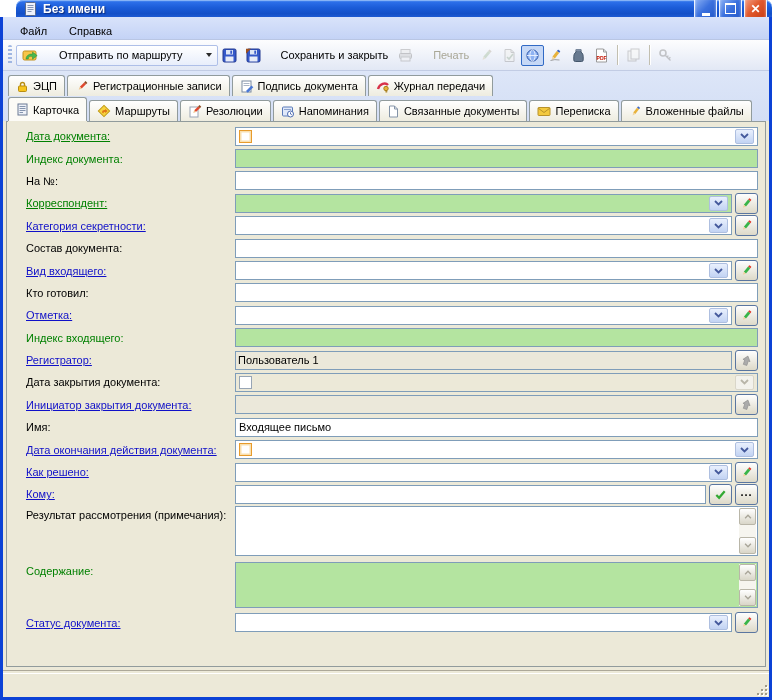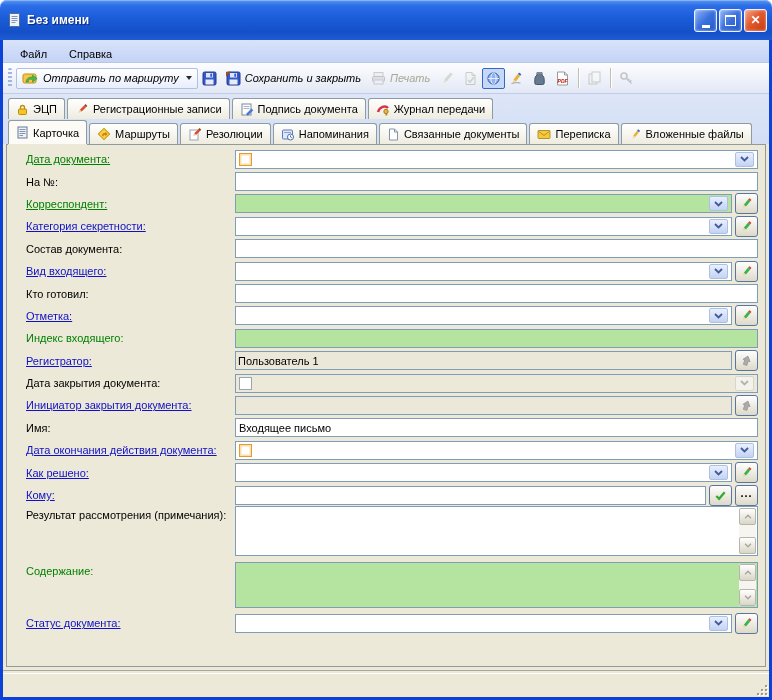--- a/index.html
+++ b/index.html
@@ -1,36 +1,36 @@
 <!DOCTYPE html>
 <html><head>
 <meta charset="utf-8">
 <style>
   html,body{margin:0;padding:0;background:#fff;}
   body{width:772px;height:700px;position:relative;font-family:"Liberation Sans",sans-serif;font-size:11px;color:#000;overflow:hidden;}
   .window{position:absolute;inset:0;display:flex;flex-direction:column;}
   
-  .titlebar{height:40px;border-radius:7px 7px 0 0;background:linear-gradient(180deg,#5a96f2 0%,#2b6ee8 14%,#1b5cd8 45%,#1450c8 80%,#1e5ad2 100%);display:flex;align-items:center;padding:0 5px;box-shadow:inset 0 1px 0 #86b3f6;}
+  .titlebar{height:17px;border-radius:7px 7px 0 0;background:linear-gradient(180deg,#5a96f2 0%,#2b6ee8 14%,#1b5cd8 45%,#1450c8 80%,#1e5ad2 100%);display:flex;align-items:center;padding:0 5px;box-shadow:inset 0 1px 0 #86b3f6;margin-left:16px;}
   .titlebar .ticon{width:16px;height:16px;margin:0 4px 0 2px;flex:0 0 auto;}
   .titletext{color:#fff;font-weight:bold;font-size:12px;text-shadow:1px 1px 1px #0a2a7a;flex:1;}
   .wbtns{display:flex;gap:2px;}
   .wbtn{width:21px;height:21px;border-radius:3px;border:1px solid #eef4ff;display:flex;align-items:center;justify-content:center;background:linear-gradient(135deg,#8fb4f6 0%,#3a70de 50%,#2257c8 100%);box-shadow:inset 0 0 3px rgba(255,255,255,.6);}
   .wbtn.close{background:linear-gradient(135deg,#f4a286 0%,#e25a2e 45%,#c63a10 100%);}
   .glyph-min{width:8px;height:3px;background:#fff;align-self:flex-end;margin:0 0 3px 0;}
   .glyph-max{width:9px;height:8px;border:1px solid #fff;border-top:2px solid #fff;}
   .glyph-x{color:#fff;font-weight:bold;font-size:12px;line-height:1;}
   
   .frame{flex:1;border:3px solid #0c42d6;border-top:none;background:#ece9d8;display:flex;flex-direction:column;min-height:0;}
   
   .menubar{height:22px;background:linear-gradient(#d9e3fa,#c4d3f6);display:flex;align-items:flex-end;padding-left:8px;gap:4px;border-bottom:1px solid #b9c6e4;}
   .menuitem{padding:2px 9px;cursor:default;}
   
   .toolbar{height:30px;background:linear-gradient(#fdfdfe,#e2e8f5);display:flex;align-items:center;padding:0 4px;border-bottom:1px solid #c2cce4;}
   .tgrip{width:4px;height:20px;margin:0 4px 0 1px;background:repeating-linear-gradient(180deg,#9fb6e2 0 2px,transparent 2px 4px);border-radius:2px;}
-  .tbtn{display:flex;align-items:center;gap:4px;padding:2px 5px;border:1px solid transparent;border-radius:2px;font-style:italic;}
+  .tbtn{display:flex;align-items:center;gap:20px;padding:2px 5px;border:1px solid transparent;border-radius:2px;}
   .tbtn.bordered{border-color:#aebfe8;background:linear-gradient(#ffffff,#e8eefb);}
   .tbtn.disabled{color:#a9a796;}
   .tbtn.iconic{padding:2px 3px;}
   .tbtn.activeicon{border-color:#316ac5;background:#c6d8f6;}
   .caret{width:0;height:0;border-left:3px solid transparent;border-right:3px solid transparent;border-top:4px solid #2a2a2a;margin-left:3px;}
   .tsep{width:1px;height:20px;background:#c2bfb0;box-shadow:1px 0 0 #fff;margin:0 4px;}
   .dimmed{opacity:.45;}
   
   .tabzone{background:linear-gradient(#dde6f8,#d3def5);padding:4px 3px 0 3px;text-align:center;}
   .tabrow{display:flex;align-items:flex-end;gap:2px;padding-left:2px;}
@@ -331,20 +331,26 @@
             <input value="" style="">
             <span class="drop">
                 <svg width="9" height="6" viewBox="0 0 9 6">
                   <path d="M1 1l3.5 3.5L8 1" fill="none" stroke="#44599c" stroke-width="1.8"></path>
                 </svg>
               </span>
           </span>
         </span>
       </div>
 
+      <div class="row">
+        <span class="lbl green">Индекс документа:</span>
+        <span class="fieldzone">
+            <span class="fld greenbg"></span>
+          </span>
+      </div>
 
       <div class="row">
         <span class="lbl">На №:</span>
         <span class="fieldzone">
             <span class="fld">
               <input value="" style="">
             </span>
           </span>
       </div>
 

